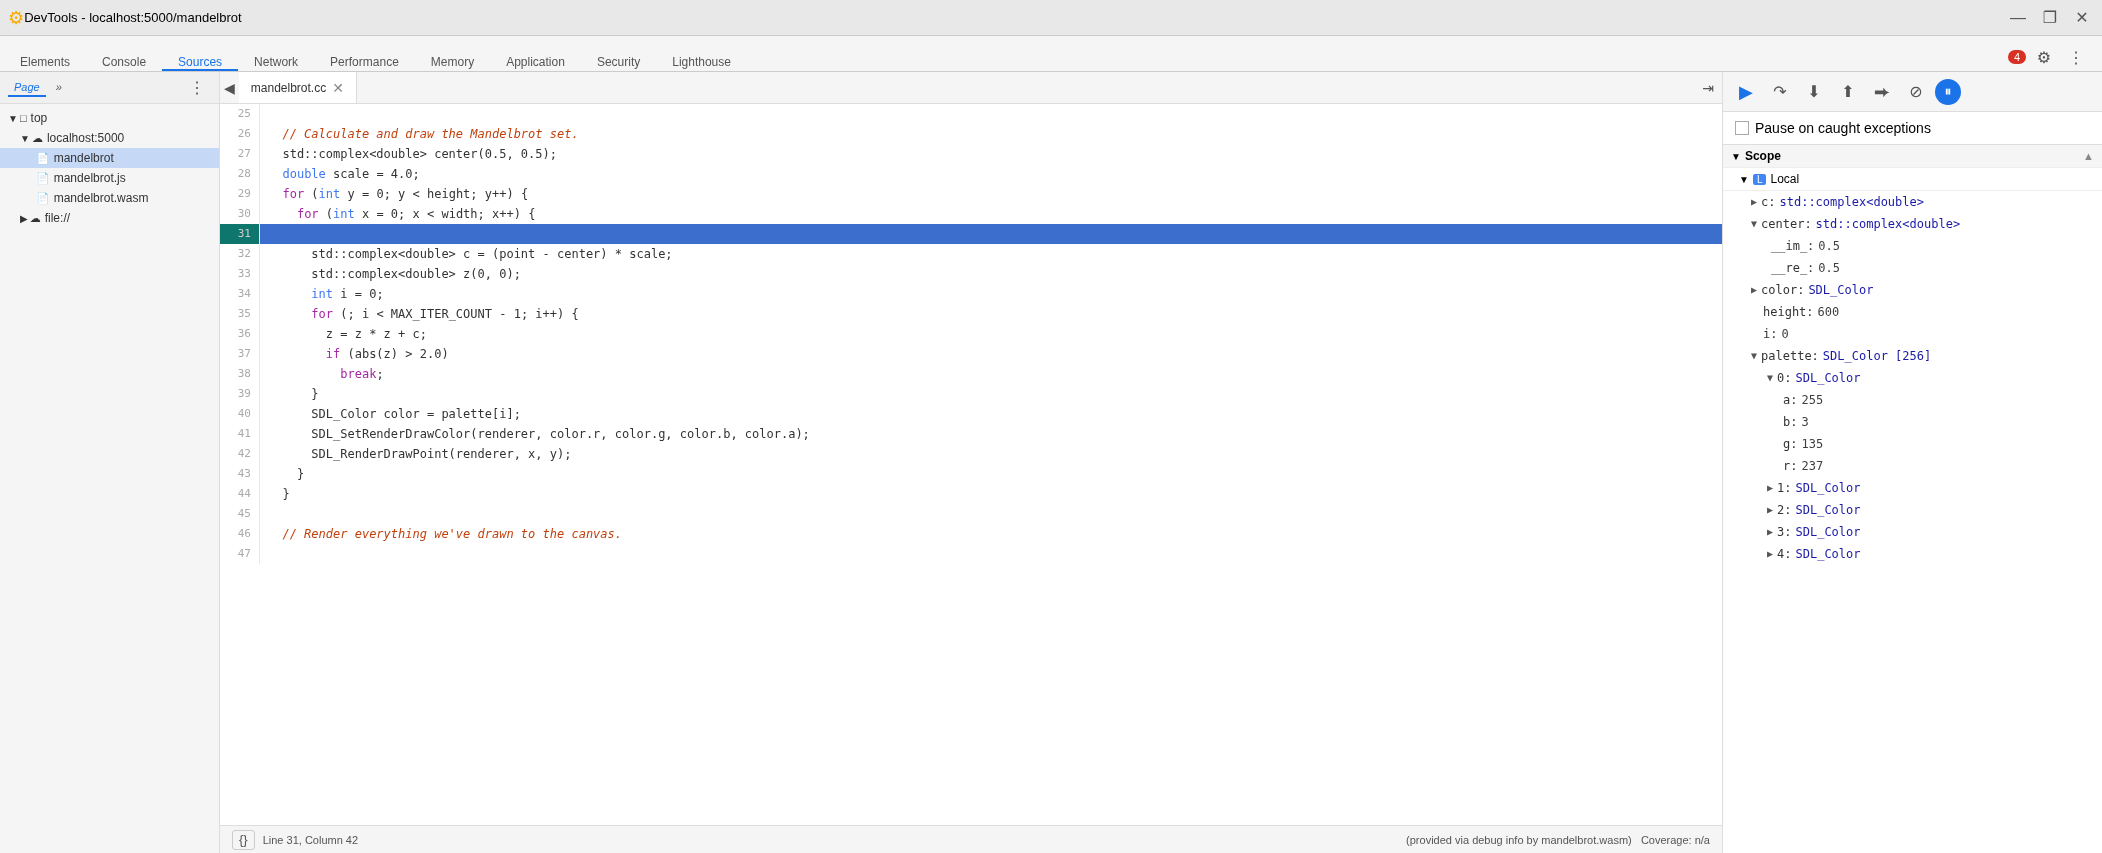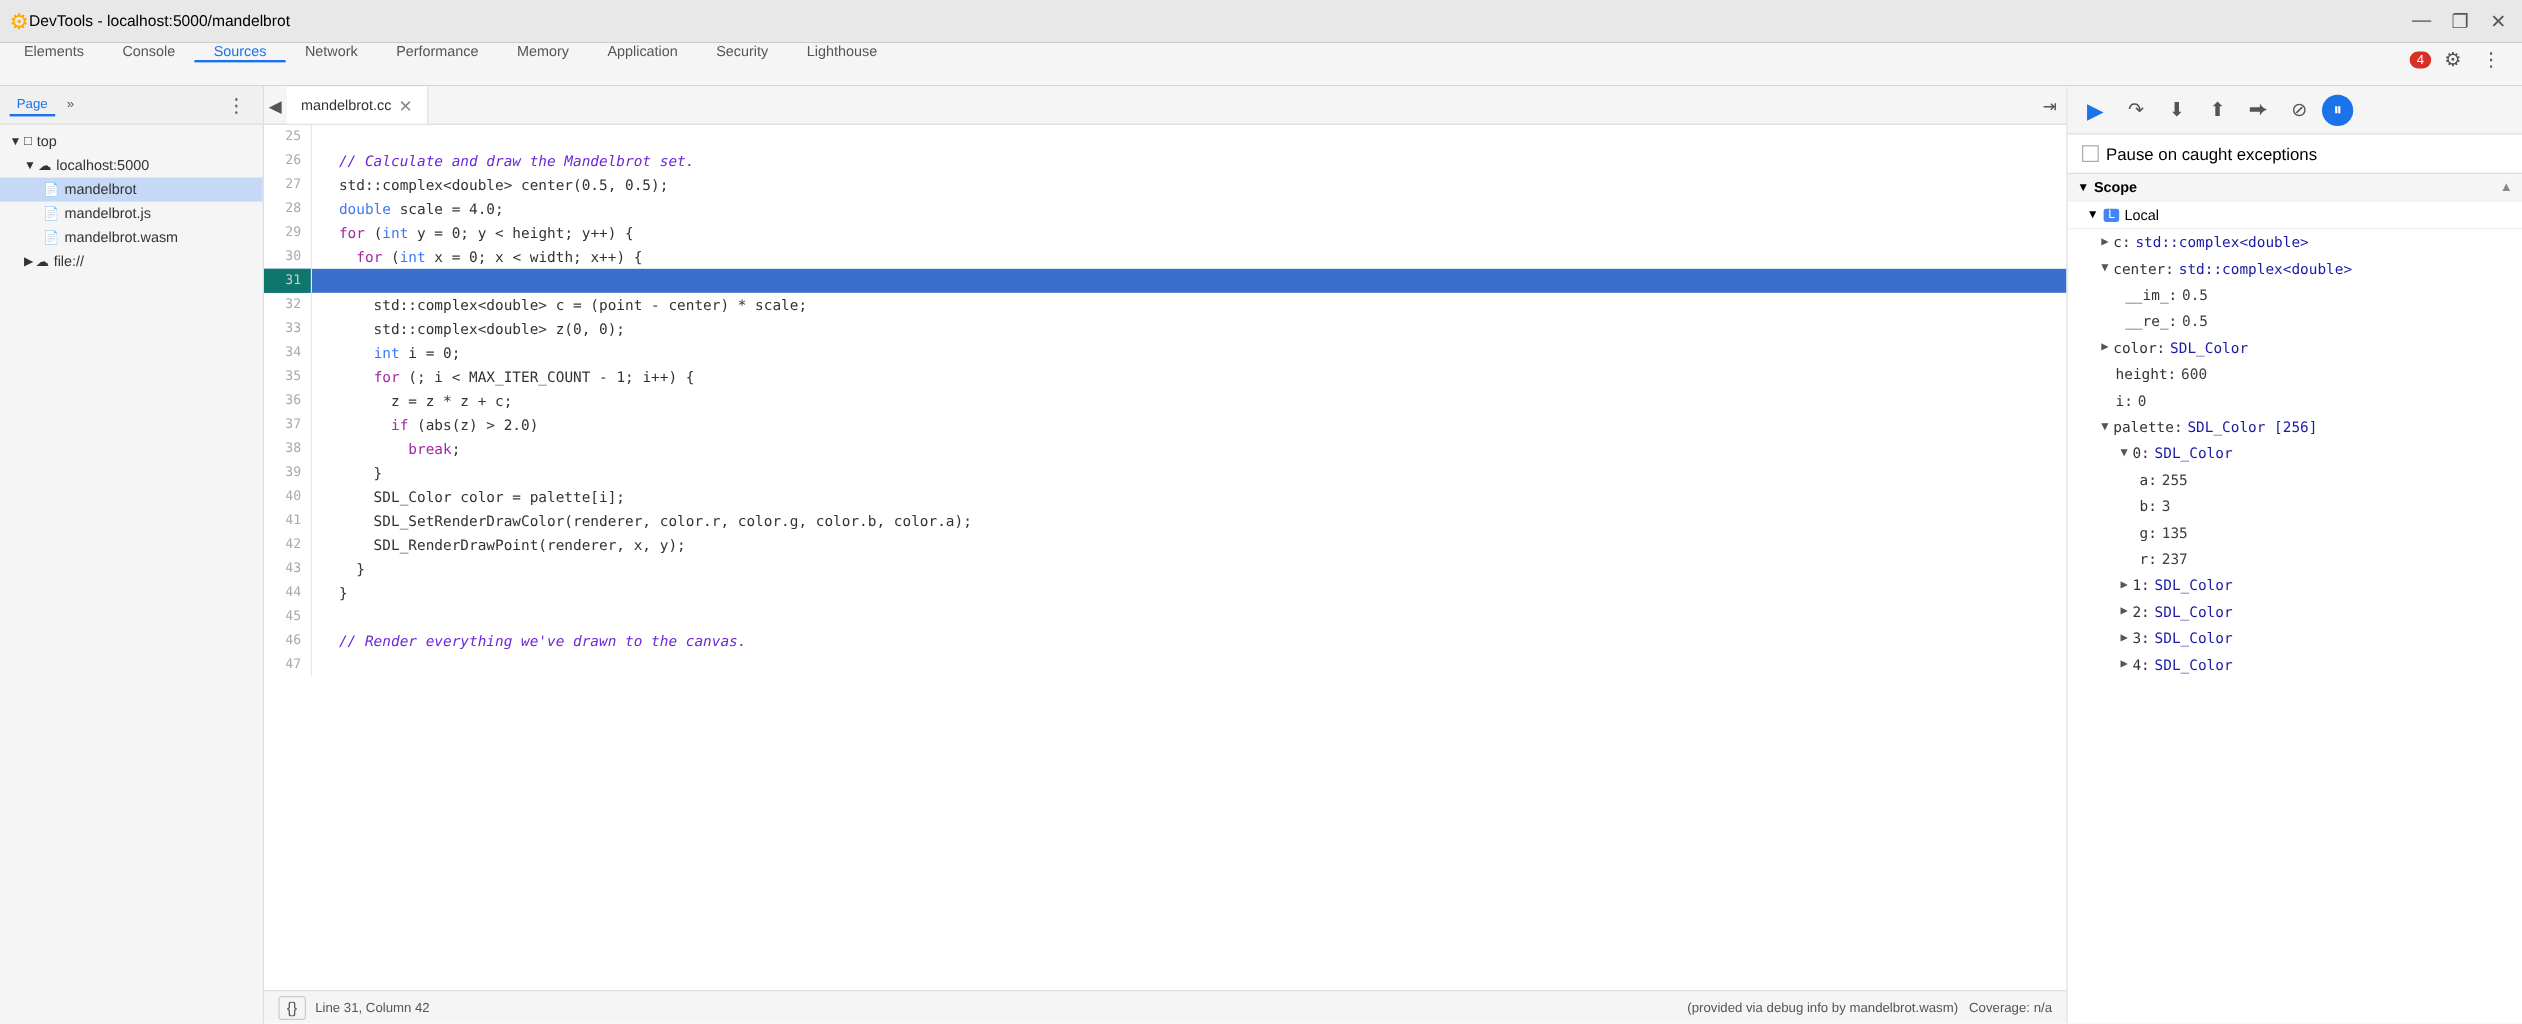--- a/index.html
+++ b/index.html
@@ -9,21 +9,21 @@
     .title-bar {
       display: flex; align-items: center; background: #e8e8e8; height: 36px;
       padding: 0 8px; border-bottom: 1px solid #ccc;
     }
     .title-bar-title { font-size: 13px; flex: 1; }
     .title-bar-controls { display: flex; gap: 8px; }
     .title-bar-btn { width: 24px; height: 24px; background: none; border: none; cursor: pointer; font-size: 16px; color: #555; display: flex; align-items: center; justify-content: center; }
 
     
     .tab-bar {
-      display: flex; align-items: flex-start; background: #f5f5f5;
+      display: flex; align-items: flex-end; background: #f5f5f5;
       border-bottom: 1px solid #ccc; height: 36px; padding: 0 4px;
     }
     .tab-item {
       padding: 0 16px; display: flex; align-items: center; cursor: pointer;
       font-size: 12px; color: #555; border-bottom: 2px solid transparent;
       white-space: nowrap;
     }
     .tab-item.active { color: #1a73e8; border-bottom: 2px solid #1a73e8; }
     .tab-bar-right { margin-left: auto; display: flex; align-items: center; gap: 4px; padding: 0 8px; }
     .badge { background: #d93025; color: white; border-radius: 8px; padding: 1px 6px; font-size: 11px; }
@@ -36,21 +36,21 @@
     .file-panel {
       width: 220px; min-width: 180px; background: #f5f5f5;
       border-right: 1px solid #ddd; display: flex; flex-direction: column;
       overflow: hidden;
     }
     .file-panel-header {
       display: flex; align-items: center; height: 32px; padding: 0 8px;
       border-bottom: 1px solid #ddd; background: #f0f0f0;
     }
     .file-panel-tabs { display: flex; gap: 4px; }
-    .fp-tab { font-size: 11px; padding: 2px 6px; cursor: pointer; color: #555; border-bottom: 2px solid transparent; }
+    .fp-tab { font-size: 11px; padding: 2px 6px; cursor: pointer; color: #555; border-bottom: 2px solid transparent; font-style: italic; }
     .fp-tab.active { color: #1a73e8; border-bottom: 2px solid #1a73e8; }
     .file-tree { flex: 1; overflow-y: auto; padding: 4px 0; }
     .tree-item {
       display: flex; align-items: center; padding: 3px 8px; cursor: pointer;
       font-size: 12px; color: #333; white-space: nowrap;
     }
     .tree-item.selected { background: #c5d8f6; }
     .tree-icon { margin-right: 4px; font-size: 11px; }
     .tree-arrow { margin-right: 2px; font-size: 10px; }
 
@@ -78,21 +78,21 @@
     .code-line.highlighted .code-text { color: white; }
     .line-number {
       width: 40px; min-width: 40px; text-align: right; padding-right: 8px;
       color: #aaa; user-select: none; font-size: 11px; line-height: 20px;
       border-right: 1px solid #e8e8e8;
     }
     .code-line.highlighted .line-number { color: #ccc; background: #0f766e; }
     .code-text { padding-left: 8px; white-space: pre; color: #333; }
     .kw { color: #a626a4; }
     .type { color: #4078f2; text-align: right; }
-    .comment { color: #6d28d9; font-style: italic; }
+    .comment { color: #c2410c; font-style: italic; }
     .num { color: #986801; }
 
     
     .hl-token { background: #5c7fd4; color: white; border-radius: 2px; padding: 0 1px; }
 
     .code-status-bar {
       height: 28px; display: flex; align-items: center; padding: 0 12px;
       background: #f5f5f5; border-top: 1px solid #ddd; font-size: 11px; color: #555;
     }
 

